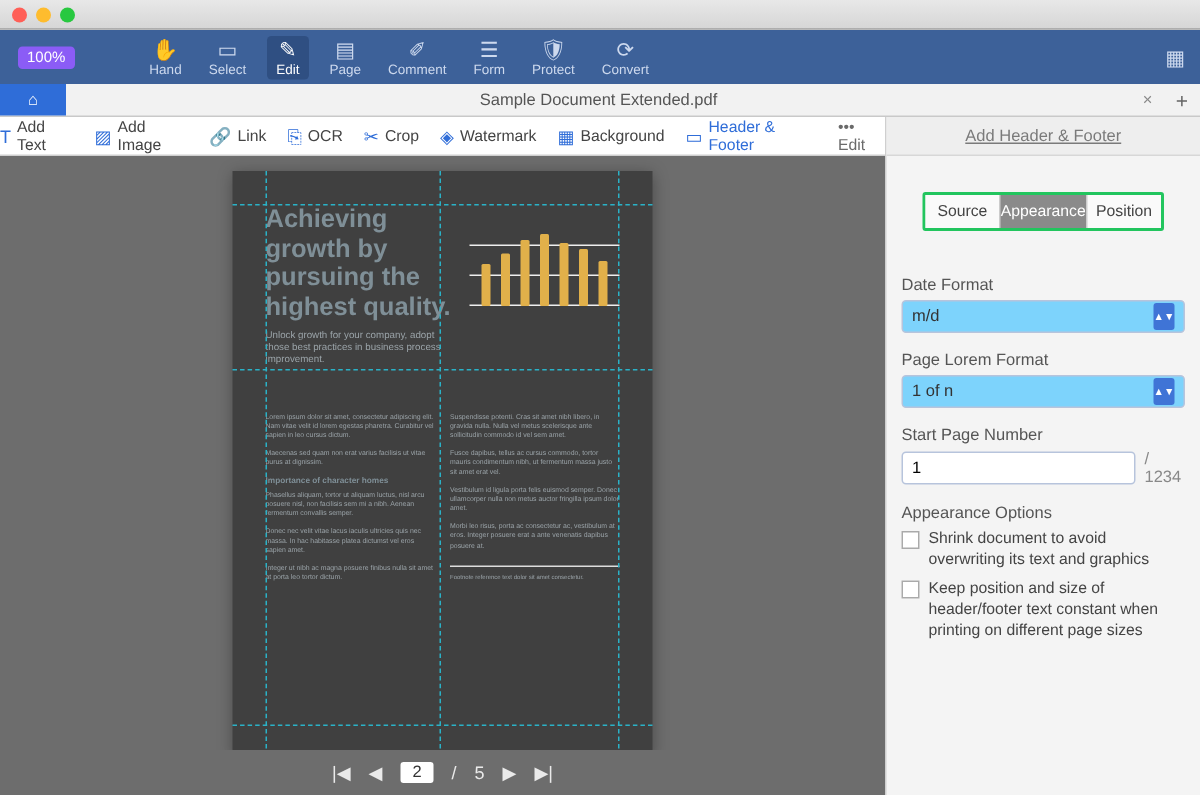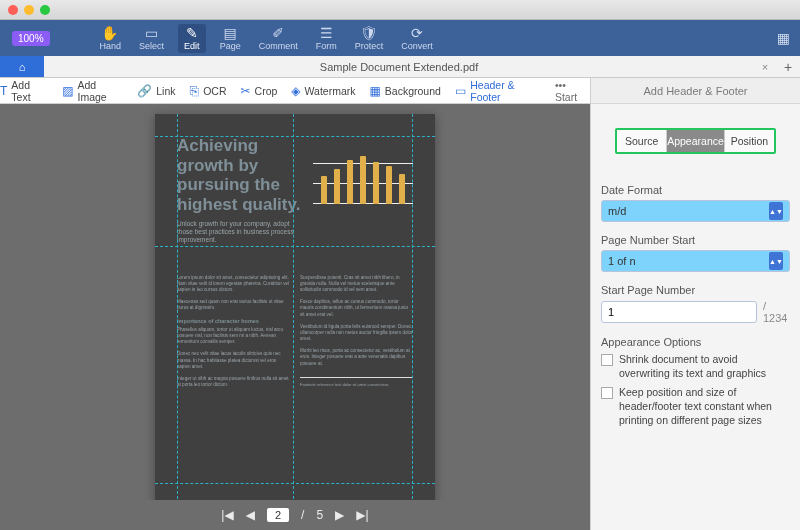--- a/index.html
+++ b/index.html
@@ -46,21 +46,21 @@
   .barline{position:absolute;left:0;right:0;border-top:1px solid #eee;}
   .cols{display:flex;gap:10px;margin-top:30px;font-size:4.6px;color:#9aa3a8;line-height:1.35;}
   .col{flex:1;}
   .sect{font-size:5.5px;color:#7f8f97;font-weight:600;margin:6px 0 2px;}
 
   .pager{height:30px;display:flex;align-items:center;justify-content:center;gap:12px;color:#eaeaea;font-size:12px;}
   .pager .box{background:#fff;color:#333;padding:1px 8px;border-radius:2px;font-size:11px;}
   .pager .arrow{cursor:pointer;}
 
   .panel{width:210px;background:#f4f4f4;border-left:1px solid #cfcfcf;display:flex;flex-direction:column;font-size:11px;color:#333;}
-  .panel-title{height:26px;display:flex;align-items:center;justify-content:center;color:#7a7a7a;background:#eee;border-bottom:1px solid #d7d7d7;font-size:11px;}
+  .panel-title{height:26px;display:flex;align-items:center;justify-content:center;color:#7a7a7a;background:#eee;border-bottom:1px solid #d7d7d7;font-size:11px;text-decoration:underline;}
   .tabs3{display:flex;border:2px solid #22c55e;margin:24px;border-radius:2px;}
   .t3{flex:1;text-align:center;padding:5px 0;background:#fafafa;color:#444;cursor:pointer;font-size:10.5px;}
   .t3.active{background:#8a8a8a;color:#fff;}
   .t3 + .t3{border-left:1px solid #ccc;}
   .field{padding:6px 10px;}
   .flabel{color:#555;font-size:11px;margin-bottom:4px;display:block;}
   .select{display:flex;align-items:center;justify-content:space-between;background:#7dd3fc;border:1px solid #b7c4dc;border-radius:3px;height:22px;padding:0 6px;font-size:11px;color:#333;}
   .sel-arrows{width:14px;height:18px;background:#3f74d6;border-radius:2px;display:flex;flex-direction:column;align-items:center;justify-content:center;color:#fff;font-size:7px;line-height:7px;}
   .rowflex{display:flex;align-items:center;gap:6px;}
   .txinput{flex:1;height:22px;border:1px solid #b7c4dc;border-radius:3px;background:#fff;padding:0 6px;font-size:11px;}
@@ -165,21 +165,21 @@
           <div class="st-item">
             <span class="st-ico">▦</span>
             <span>Background</span>
           </div>
           <div class="st-item active">
             <span class="st-ico">▭</span>
             <span>Header &amp; Footer</span>
           </div>
         </div>
       <div class="st-item">
-          <span class="plain">••• Start</span>
+          <span class="plain">••• Edit</span>
         </div>
     </div>
 
     <div class="stage">
       <div class="page">
         <div class="guides">
           <div class="gv" style="left:22px"></div>
             <div class="gv" style="left:138px"></div>
             <div class="gv" style="right:22px"></div>
           <div class="gh" style="top:22px"></div>
@@ -242,21 +242,21 @@
 
     <div class="field">
       <span class="flabel">Date Format</span>
       <div class="select">
         <span>m/d</span>
         <span class="sel-arrows">▲▼</span>
       </div>
     </div>
 
     <div class="field">
-      <span class="flabel">Page Number Start</span>
+      <span class="flabel">Page Lorem Format</span>
       <div class="select">
         <span>1 of n</span>
         <span class="sel-arrows">▲▼</span>
       </div>
     </div>
 
     <div class="field">
       <span class="flabel">Start Page Number</span>
       <div class="rowflex">
         <input class="txinput" value="1" style="">

